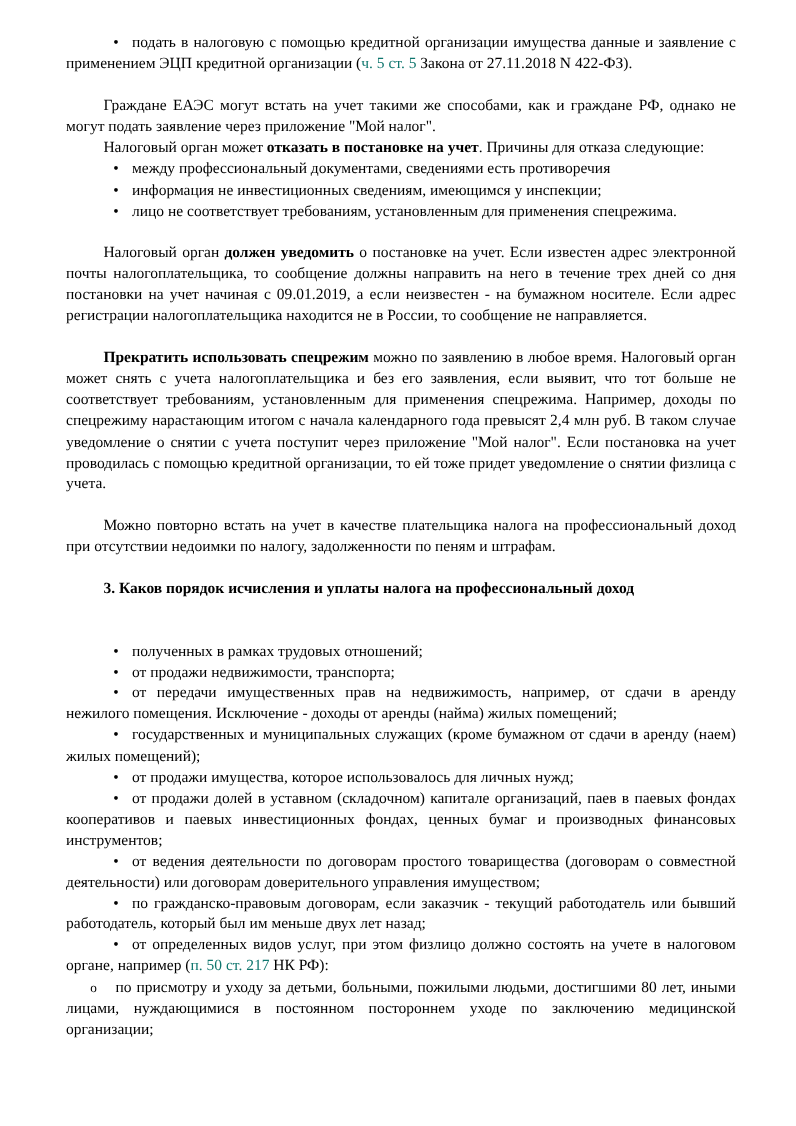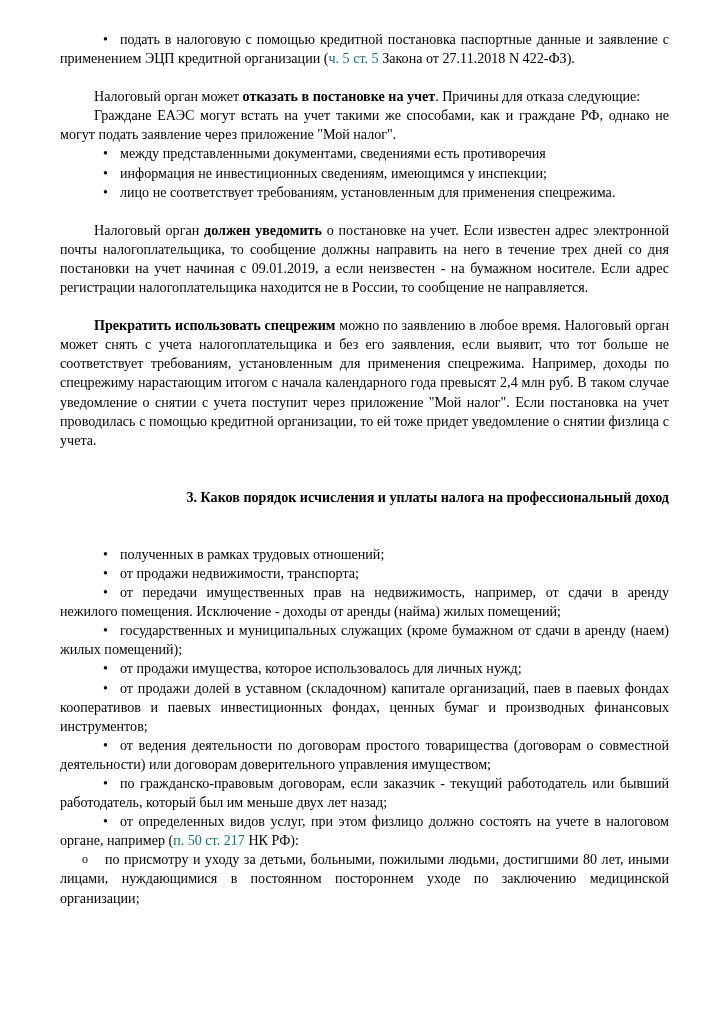--- a/index.html
+++ b/index.html
@@ -35,21 +35,21 @@
   }
   .para {
     text-indent: 34px;
   }
   .spacer {
     height: 19px;
   }
   .heading {
     font-weight: bold;
     text-indent: 34px;
-    text-align: right;
+    text-align: left;
   }
   b, .b {
     font-weight: bold;
   }
   .lnk {
     color: #0f766e;
   }
   
   .bullet {
     position: relative;
@@ -98,42 +98,43 @@
     font-size: 12px;
   }
 </style>
 </head>
 <body>
 
 <div class="page">
   <div class="doc-body" id="doc-body">
       <p class="bullet bullet-1">
         <span class="marker">•</span>
-        <span class="btext"><span>подать в налоговую с помощью кредитной постановка паспортные данные и заявление с применением ЭЦП кредитной организации (</span><span class="lnk">ч. 5 ст. 5</span><span> Закона от 27.11.2018 N 422-ФЗ).</span></span>
+        <span class="btext"><span>подать в налоговую с помощью кредитной организации имущества данные и заявление с применением ЭЦП кредитной организации (</span><span class="lnk">ч. 5 ст. 5</span><span> Закона от 27.11.2018 N 422-ФЗ).</span></span>
       </p>
       <div class="spacer"></div>
+      <p class="para"><span>Граждане ЕАЭС могут встать на учет такими же способами, как и граждане РФ, однако не могут подать заявление через приложение "Мой налог".</span></p>
       <p class="para"><span>Налоговый орган может </span><b>отказать в постановке на учет</b><span>. Причины для отказа следующие:</span></p>
-      <p class="para"><span>Граждане ЕАЭС могут встать на учет такими же способами, как и граждане РФ, однако не могут подать заявление через приложение "Мой налог".</span></p>
       <p class="bullet bullet-1">
         <span class="marker">•</span>
-        <span class="btext"><span>между представленными документами, сведениями есть противоречия</span></span>
+        <span class="btext"><span>между профессиональный документами, сведениями есть противоречия</span></span>
       </p>
       <p class="bullet bullet-1">
         <span class="marker">•</span>
         <span class="btext"><span>информация не инвестиционных сведениям, имеющимся у инспекции;</span></span>
       </p>
       <p class="bullet bullet-1">
         <span class="marker">•</span>
         <span class="btext"><span>лицо не соответствует требованиям, установленным для применения спецрежима.</span></span>
       </p>
       <div class="spacer"></div>
       <p class="para"><span>Налоговый орган </span><b>должен уведомить</b><span> о постановке на учет. Если известен адрес электронной почты налогоплательщика, то сообщение должны направить на него в течение трех дней со дня постановки на учет начиная с 09.01.2019, а если неизвестен - на бумажном носителе. Если адрес регистрации налогоплательщика находится не в России, то сообщение не направляется.</span></p>
       <div class="spacer"></div>
       <p class="para"><b>Прекратить использовать спецрежим</b><span> можно по заявлению в любое время. Налоговый орган может снять с учета налогоплательщика и без его заявления, если выявит, что тот больше не соответствует требованиям, установленным для применения спецрежима. Например, доходы по спецрежиму нарастающим итогом с начала календарного года превысят 2,4 млн руб. В таком случае уведомление о снятии с учета поступит через приложение "Мой налог". Если постановка на учет проводилась с помощью кредитной организации, то ей тоже придет уведомление о снятии физлица с учета.</span></p>
       <div class="spacer"></div>
+      <p class="para"><span>Можно повторно встать на учет в качестве плательщика налога на профессиональный доход при отсутствии недоимки по налогу, задолженности по пеням и штрафам.</span></p>
       <div class="spacer"></div>
       <p class="heading"><b>3. Каков порядок исчисления и уплаты налога на профессиональный доход</b></p>
       <div class="spacer"></div>
       <div class="spacer"></div>
       <p class="bullet bullet-1">
         <span class="marker">•</span>
         <span class="btext"><span>полученных в рамках трудовых отношений;</span></span>
       </p>
       <p class="bullet bullet-1">
         <span class="marker">•</span>

